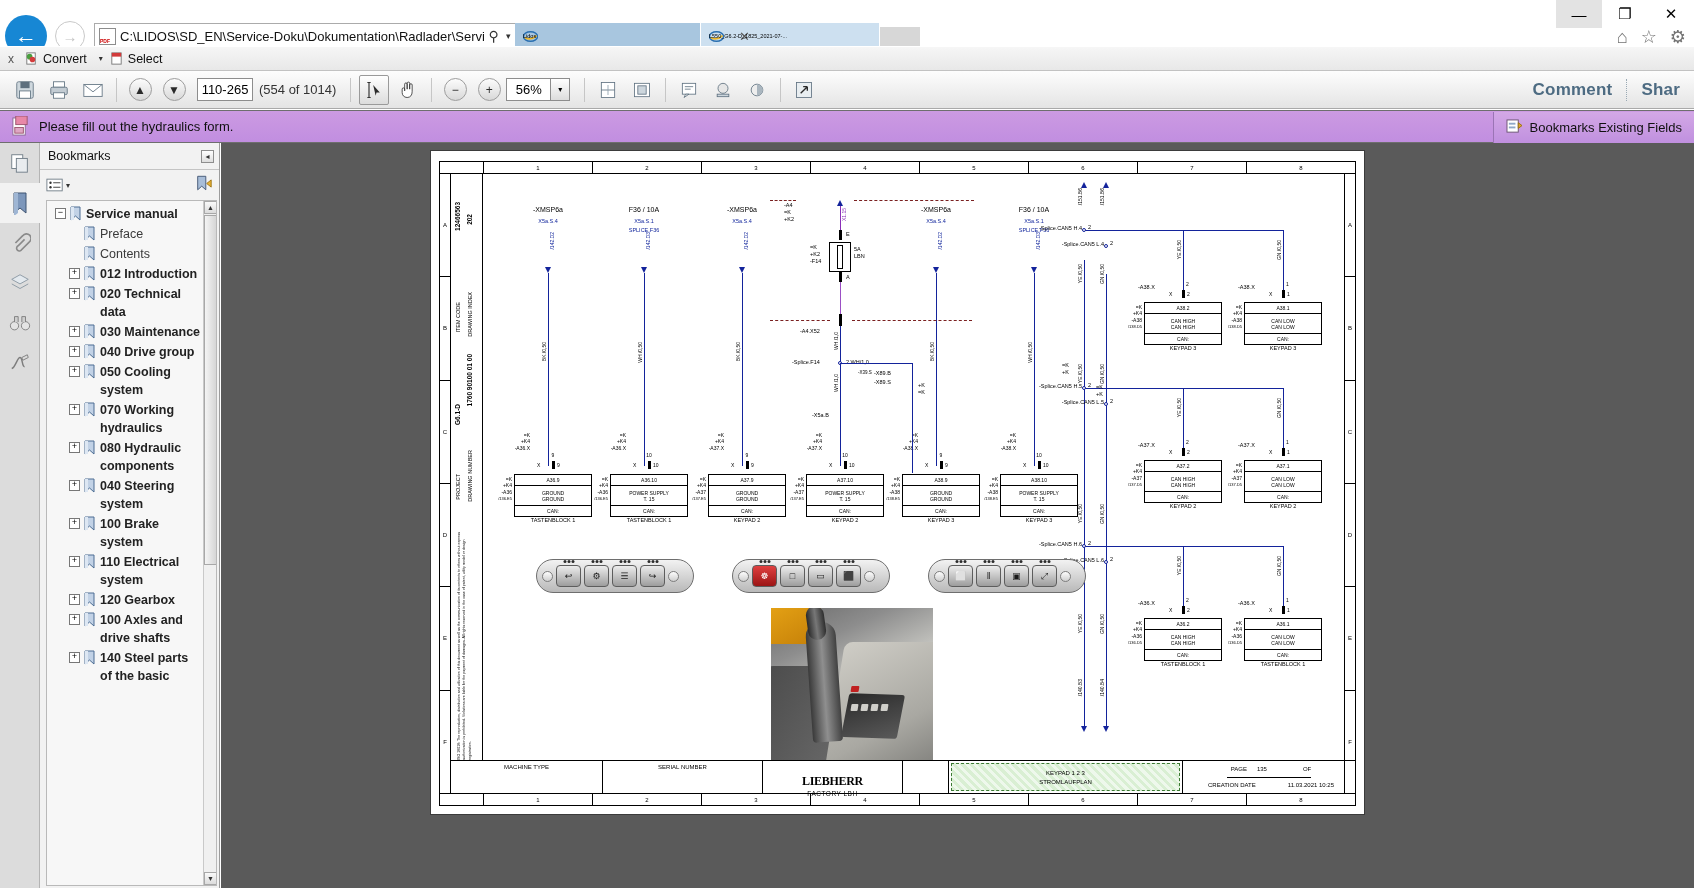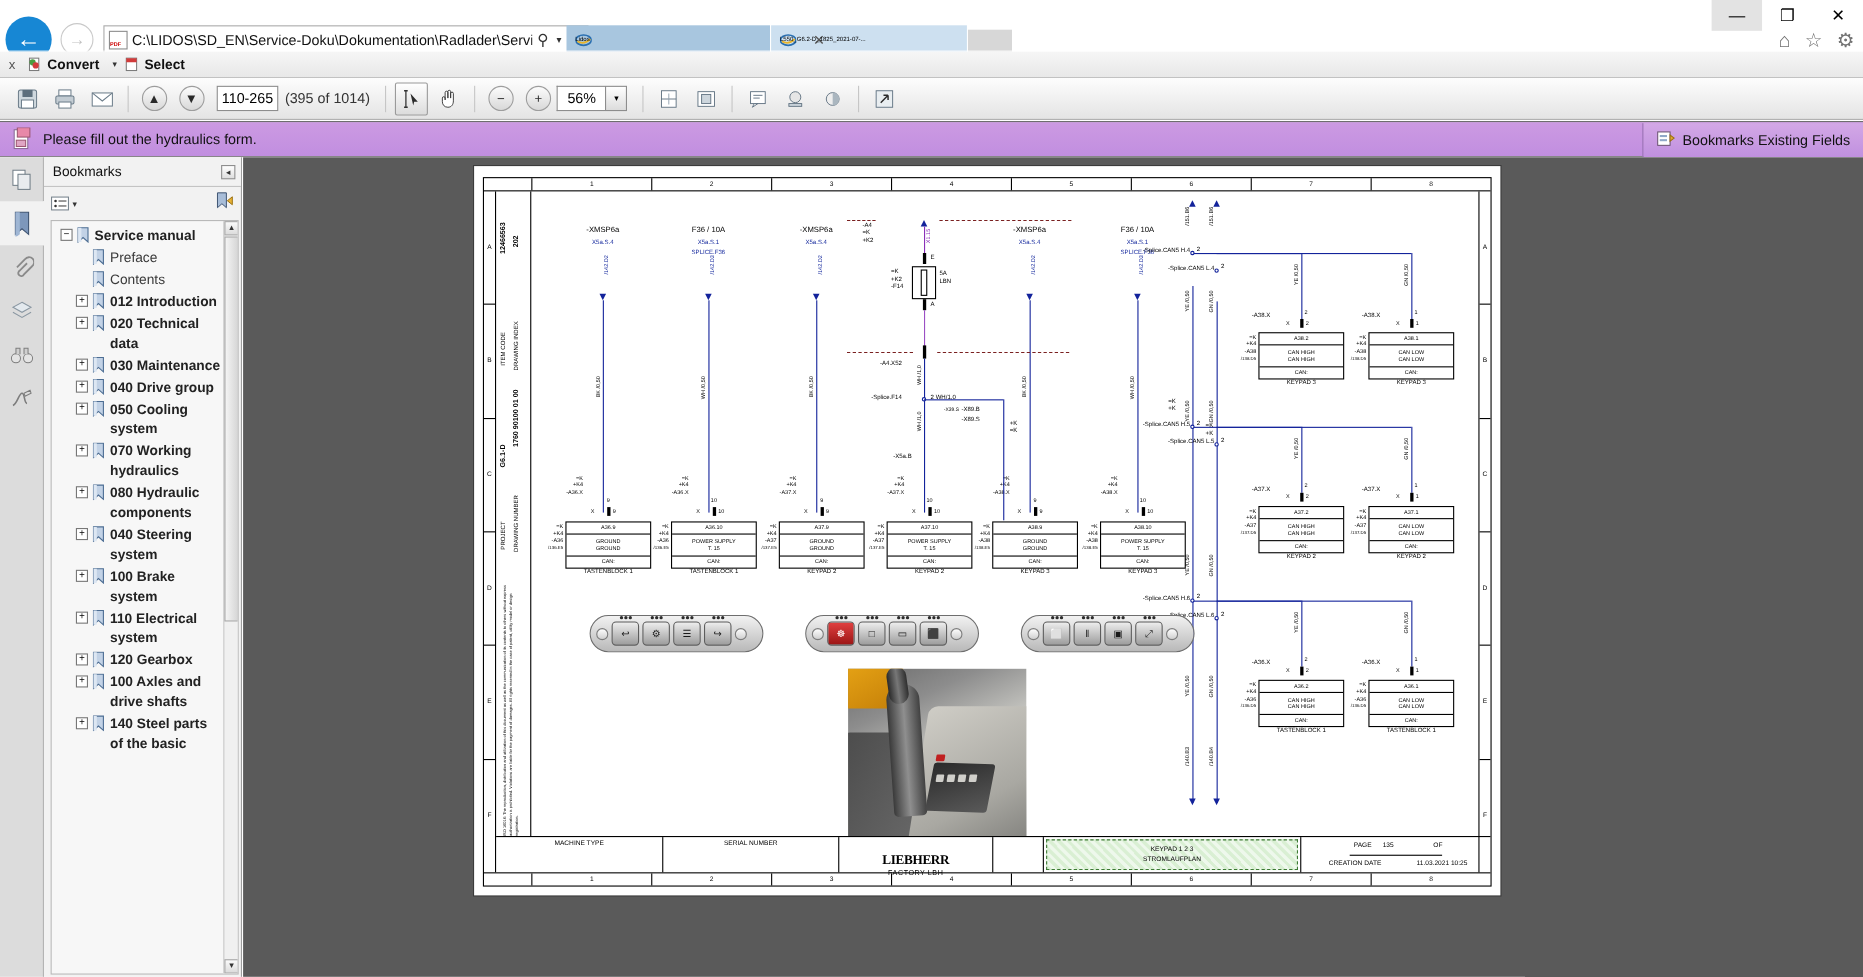--- a/index.html
+++ b/index.html
@@ -56,21 +56,21 @@
 
   #cmdicons { position:absolute; right:8px; top:26px; display:flex; gap:13px; align-items:center; color:#737373; }
 
   #sep-line { position:absolute; left:0; top:46px; width:100%; height:1px; background:#fff; }
 
   
   #convert-row { position:absolute; left:0; top:47px; width:100%; height:24px;
                  background:linear-gradient(to bottom,#f6f6f6,#e8e8e8); border-bottom:1px solid #c2c2c2;
                  display:flex; align-items:center; font-size:12.5px; color:#111; }
   #convert-row .x { margin:0 10px 0 8px; color:#555; font-size:12px; }
-  .cv-item { display:flex; align-items:center; gap:4px; margin-right:10px;font-weight:bold; }
+  .cv-item { display:flex; align-items:center; gap:4px; margin-right:10px; }
   .mini-ico { width:15px; height:15px; display:inline-block; position:relative; }
   .caret-dn { font-size:8px; color:#333; margin:0 6px 0 2px; }
 
   #adobe-toolbar { position:absolute; left:0; top:71px; width:100%; height:38px;
                    background:linear-gradient(to bottom,#fdfdfd,#e4e4e4); border-bottom:1px solid #a9a9a9;
                    display:flex; align-items:center; }
   .tb-btn { width:30px; height:30px; margin:0 2px; display:flex; align-items:center; justify-content:center; }
   .tb-btn.framed { border:1px solid #9a9a9a; background:linear-gradient(to bottom,#fff,#dcdcdc); border-radius:2px; }
   .tb-sep { width:1px; height:24px; background:#c6c6c6; margin:0 6px; }
   .tb-circle { width:23px; height:23px; border-radius:50%; border:1px solid #9d9d9d;
@@ -348,21 +348,21 @@
         </svg>
     </div>
     <div class="tb-sep"></div>
     <div class="tb-btn">
       <span class="tb-circle">▲</span>
     </div>
     <div class="tb-btn">
       <span class="tb-circle">▼</span>
     </div>
     <div id="pagefield">110-265</div>
-    <div id="pagecount">(395 of 1014)</div>
+    <div id="pagecount">(554 of 1014)</div>
     <div class="tb-sep"></div>
     <div class="tb-btn framed">
       <svg width="20" height="20" viewBox="0 0 24 24">
           <path d="M6 3v18M4 3h4M4 21h4" stroke="#333" fill="none" stroke-width="1.4"></path>
           <path d="M11 6l8 9h-4l-1 4z" fill="#2b2b2b"></path>
         </svg>
     </div>
     <div class="tb-btn">
       <svg width="20" height="20" viewBox="0 0 24 24">
           <path d="M8 13V5a1.5 1.5 0 013 0v6V4a1.5 1.5 0 013 0v7V6a1.5 1.5 0 013 0v8c0 4-2 7-6 7s-6-3-6-6v-4a1.5 1.5 0 013 0z" fill="#fff" stroke="#333"></path>
@@ -410,20 +410,25 @@
           <circle cx="12" cy="12" r="7" fill="#eee" stroke="#5f7180"></circle>
           <path d="M12 5a7 7 0 010 14z" fill="#aab6bf"></path>
         </svg>
     </div>
     <div class="tb-sep"></div>
     <div class="tb-btn">
       <svg width="20" height="20" viewBox="0 0 24 24">
           <rect x="3" y="3" width="18" height="18" fill="#e9eef1" stroke="#5f7180"></rect>
           <path d="M8 16L16 8M16 8h-5M16 8v5" stroke="#2a2a2a" fill="none" stroke-width="1.6"></path>
         </svg>
+    </div>
+    <div id="tb-right">
+      <span class="tb-link">Comment</span>
+      <span class="tb-dots"></span>
+      <span class="tb-link">Shar</span>
     </div>
   </div>
 
   <div id="notifybar">
     <span id="notify-ico">
       <svg width="19" height="21" viewBox="0 0 20 22">
           <rect x="2" y="2" width="13" height="18" fill="#fff" stroke="#8a6a95"></rect>
           <rect x="5" y="0" width="12" height="9" fill="#e888a8" stroke="#9c5670"></rect>
           <rect x="4" y="12" width="9" height="6" fill="#e0a6c4" stroke="#9c5670"></rect>
         </svg>

